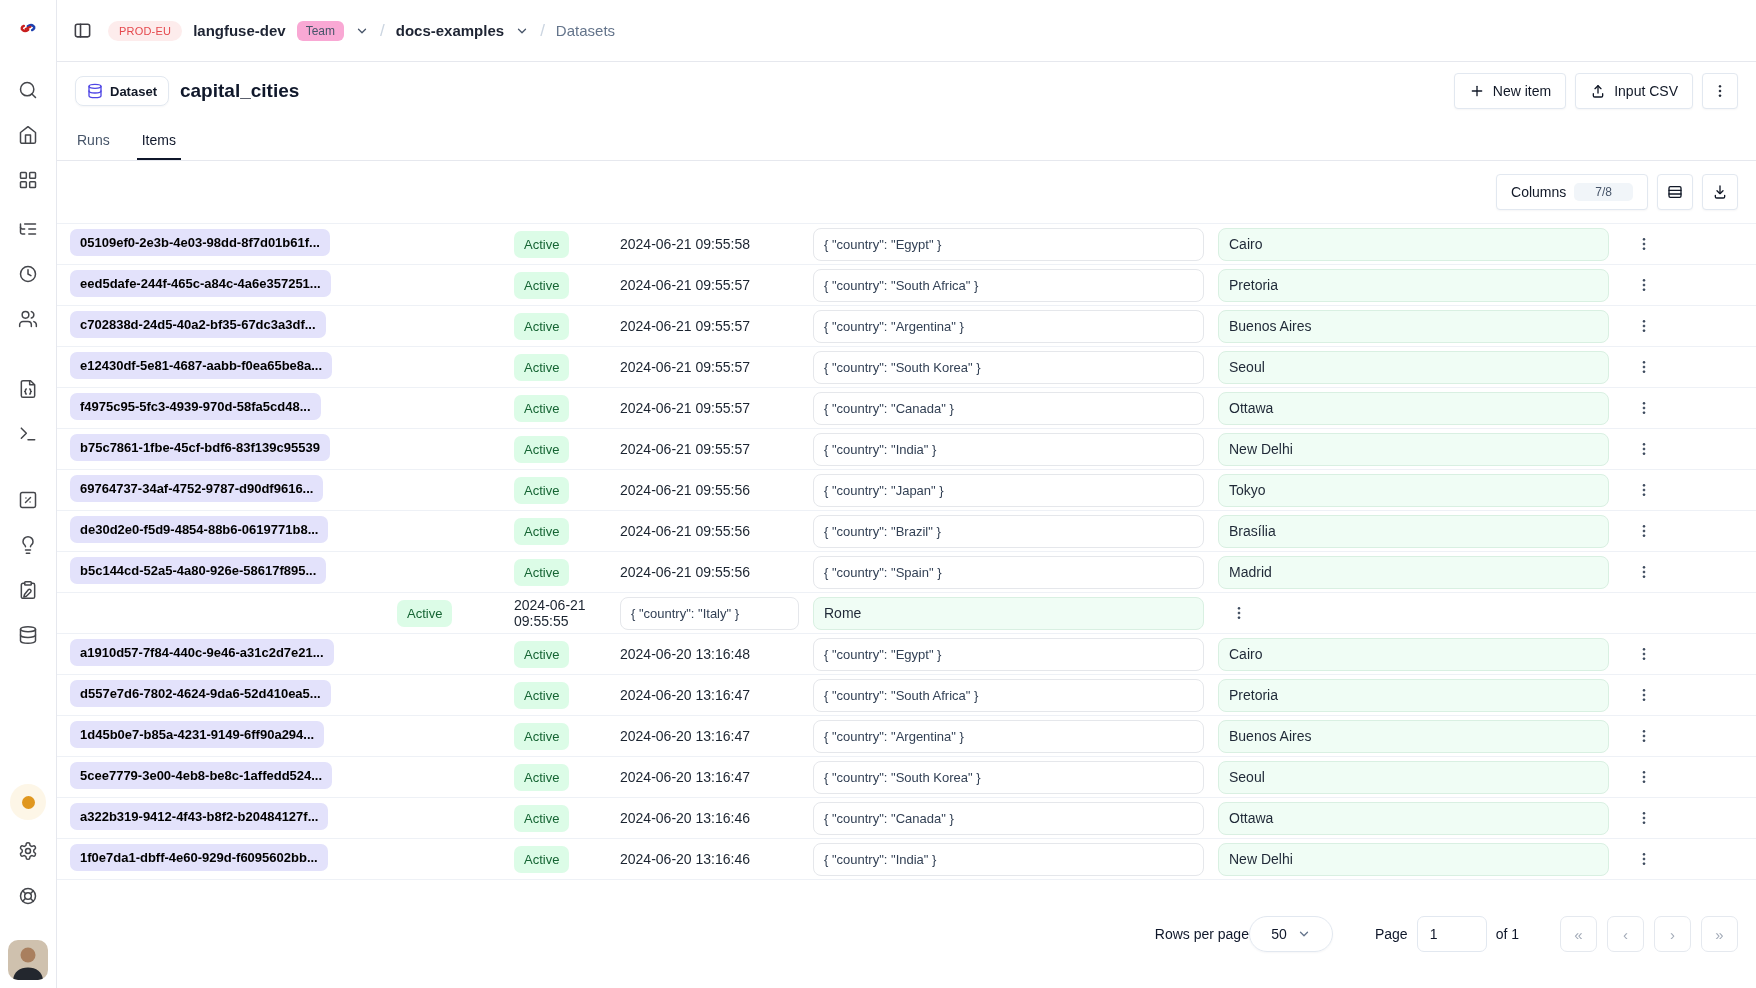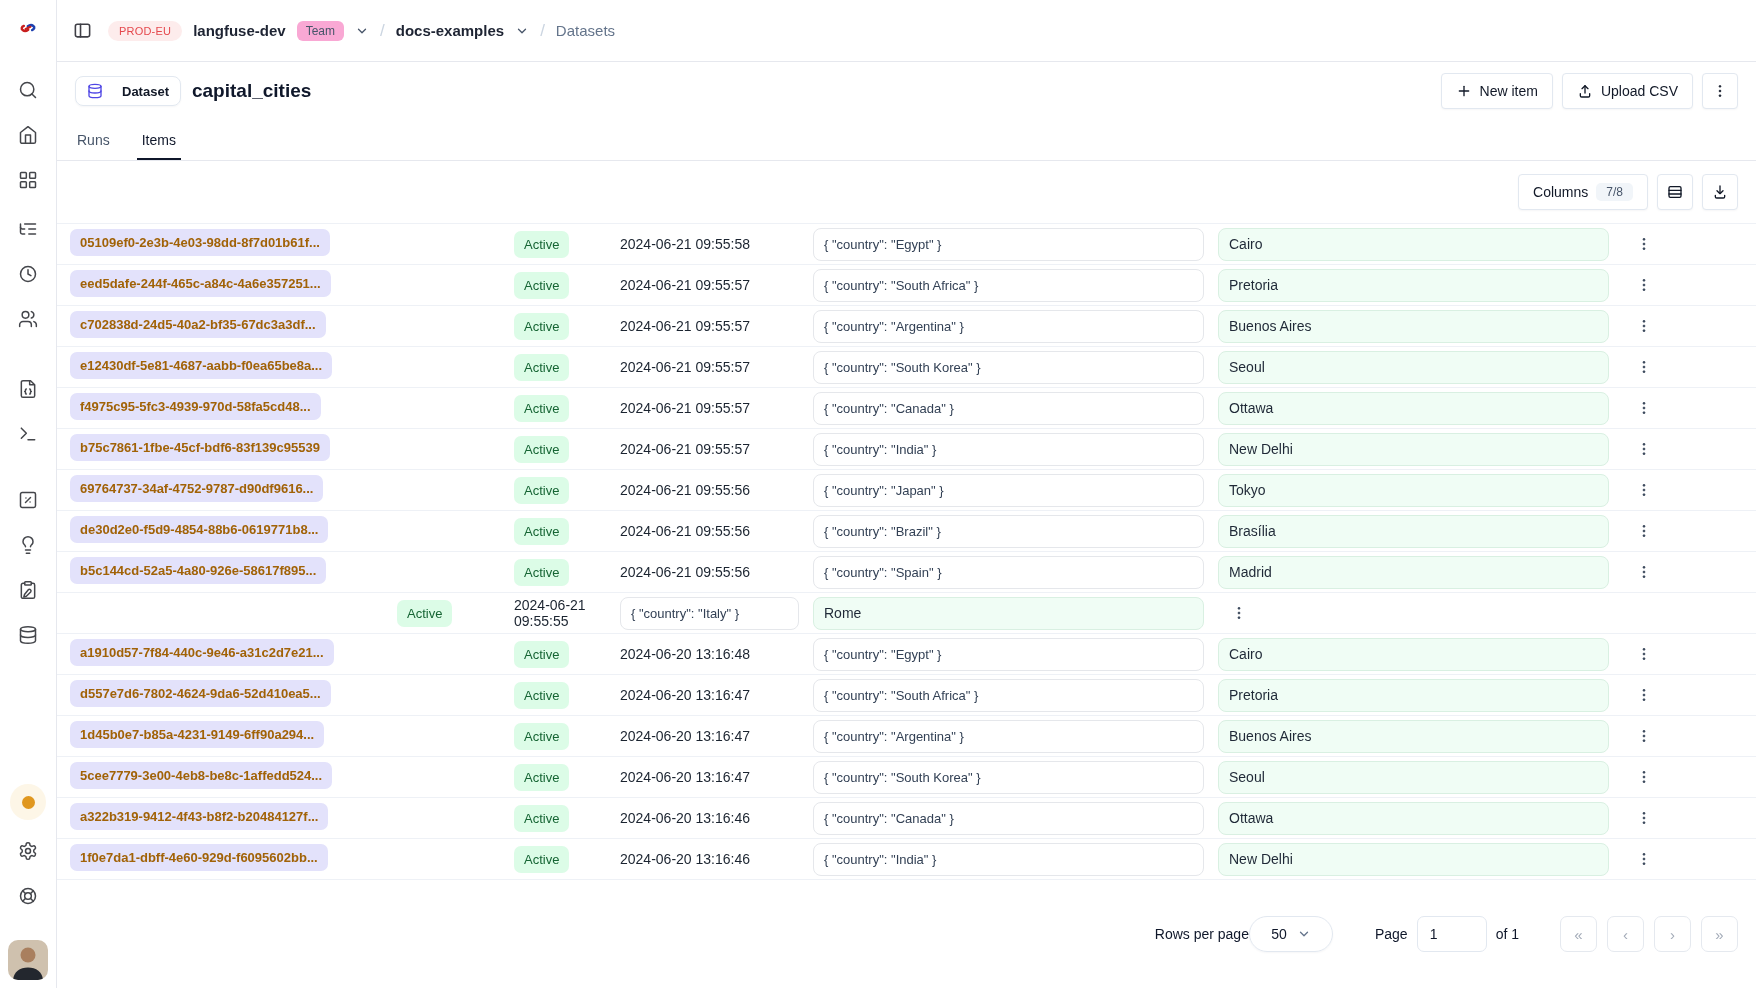--- a/index.html
+++ b/index.html
@@ -33,53 +33,53 @@
   .crumb { font-size:15px; font-weight:600; color:#1e2433; cursor:pointer; }
   .crumb.muted { color:#64748b; font-weight:400; }
   .team-badge { background:#f9a8d4; color:#475569; font-size:12px; font-weight:500;
     padding:3px 9px; border-radius:6px; }
   .chev { color:#475569; display:flex; cursor:pointer; }
   .slash { color:#cbd5e1; font-size:17px; font-weight:300; }
 
   .page-head { height:58px; display:flex; align-items:center; justify-content:space-between;
     padding:0 18px; flex-shrink:0; }
   .ph-left { display:flex; align-items:center; gap:11px; }
-  .type-badge { display:inline-flex; align-items:center; gap:19px; border:1px solid #e2e8f0;
+  .type-badge { display:inline-flex; align-items:center; gap:7px; border:1px solid #e2e8f0;
     border-radius:8px; padding:6px 11px; font-size:13px; font-weight:600; color:#111827;
     box-shadow:0 1px 2px rgba(16,24,40,.04); }
   .type-badge svg { width:16px; height:16px; color:#4f46e5; }
   .page-title { font-size:19px; font-weight:700; color:#0f172a; }
   .ph-right { display:flex; align-items:center; gap:9px; }
   .btn { height:36px; display:inline-flex; align-items:center; gap:8px; border:1px solid #e2e8f0;
     background:#fff; border-radius:4px; padding:0 14px; font-size:14px; font-weight:500; color:#111827;
     cursor:pointer; box-shadow:0 1px 2px rgba(16,24,40,.04); white-space:nowrap; }
   .btn svg { width:16px; height:16px; }
   .btn.icon-only { width:36px; padding:0; justify-content:center; }
 
   .tabs { height:41px; display:flex; align-items:stretch; gap:22px; padding:0 18px 0 15px;
     border-bottom:1px solid #e6e8ee; flex-shrink:0; }
   .tab { display:flex; align-items:center; font-size:14px; font-weight:500; color:#475569;
     padding:0 5px; cursor:pointer; }
   .tab.active { color:#0f172a; box-shadow:inset 0 -2px 0 0 #0f172a; }
 
   .toolbar { height:62px; display:flex; align-items:center; justify-content:flex-end; gap:9px;
     padding:0 18px; flex-shrink:0; }
   .count-badge { background:#f1f5f9; color:#475569; font-size:12px; font-weight:500;
-    border-radius:5px; padding:2px 10px; }
+    border-radius:5px; padding:2px 21px; }
 
   
   .grid-cols { display:grid; grid-template-columns:327px 117px 106px 193px 405px 405px 1fr;
     padding-left:13px; align-items:center; }
   .thead { height:50px; border-top:1px solid #e9edf2; color:#586274; font-size:14px;
     font-weight:500; flex-shrink:0; }
   .th { display:flex; align-items:center; gap:6px; }
   .th svg { width:14px; height:14px; color:#8a94a6; }
   .tbody { flex-shrink:0; }
   .trow { height:41px; border-top:1px solid #eef1f6; }
-  .id-badge { display:inline-block; max-width:312px; background:#e3e2fb; color:#a16207;
+  .id-badge { display:inline-block; max-width:312px; background:#e3e2fb; color:#000000;
     font-size:13px; font-weight:600; padding:6px 10px; border-radius:7px; white-space:nowrap;
     overflow:hidden; cursor:pointer; }
   .status-badge { display:inline-block; background:#dcfce7; color:#166534; font-size:13px;
     font-weight:500; padding:6px 10px; border-radius:7px; }
   .created-cell { font-size:14px; color:#1b2430; }
   .io-box { height:33px; display:flex; align-items:center; padding:0 10px; margin-right:14px;
     border:1px solid #e5e7eb; border-radius:8px; background:#fff; font-size:13px; color:#334155;
     white-space:nowrap; overflow:hidden; }
   .io-box.expected { background:#f0fdf5; border-color:#d9f0e2; color:#1f2937; font-size:14px; }
   .kebab-btn { width:28px; height:28px; display:flex; align-items:center; justify-content:center;
@@ -276,21 +276,21 @@
               <path d="M12 5v14"></path>
             </svg>
           <span>New item</span>
         </button>
         <button class="btn">
           <svg viewBox="0 0 24 24" fill="none" stroke="currentColor" stroke-width="2" stroke-linecap="round" stroke-linejoin="round">
               <path d="M12 15V4"></path>
               <path d="m7.5 8.5 4.5-4.5 4.5 4.5"></path>
               <path d="M5 16v3a2 2 0 0 0 2 2h10a2 2 0 0 0 2-2v-3"></path>
             </svg>
-          <span>Upload CSV</span>
+          <span>Input CSV</span>
         </button>
         <button class="btn icon-only">
           <svg viewBox="0 0 24 24" fill="currentColor" stroke="currentColor" stroke-width="1">
               <circle cx="12" cy="5" r="1.4"></circle>
               <circle cx="12" cy="12" r="1.4"></circle>
               <circle cx="12" cy="19" r="1.4"></circle>
             </svg>
         </button>
       </div>
     </div>

